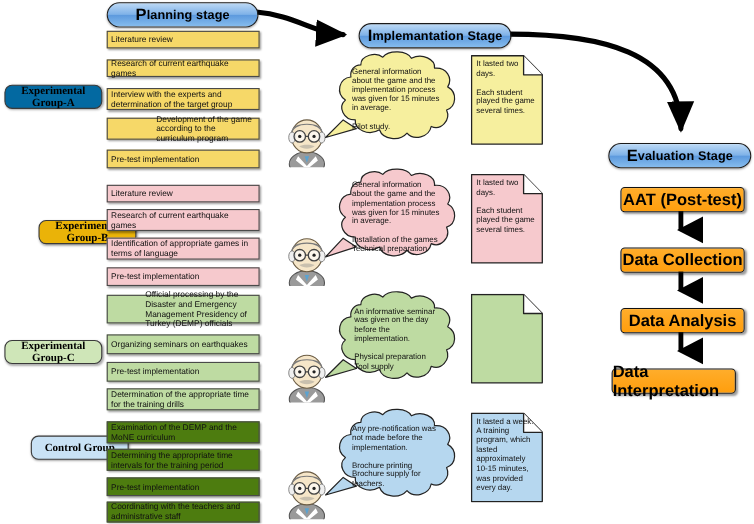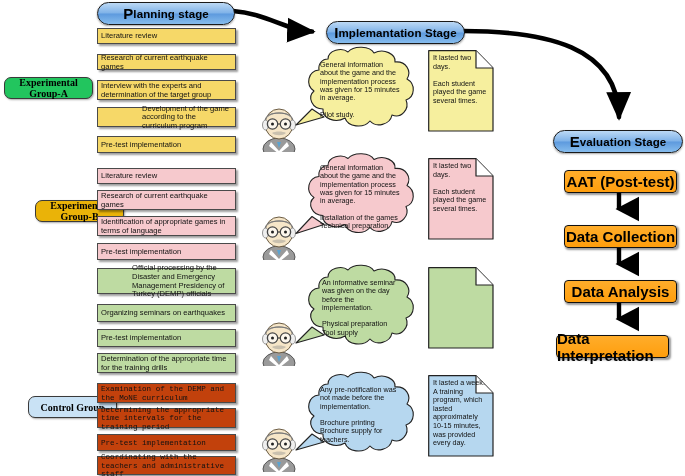--- a/index.html
+++ b/index.html
@@ -48,26 +48,26 @@
     line-height:8.6px;
     color:#111;
     padding:2px 3px 1px 3px;
     box-sizing:border-box;
     display:flex;align-items:center;
     z-index:4;
   }
 
   
   .c-yellow{background:#f6d868;}
-  .c-yellow-lite{background:#22c55e;}
+  .c-yellow-lite{background:#0369a1;}
   .c-pink{background:#f6c9cd;}
   .c-pink-lite{background:#eab308;margin-left:31px;}
   .c-green{background:#bedba2;}
   .c-green-lite{background:#cfe6b8;}
-  .c-blue{background:#c2410c;font-family:Liberation Mono, monospace;}
+  .c-blue{background:#4d7c0f;}
   .c-blue-lite{background:#c9e2f5;}
 
   
   .cloud-wrap{position:absolute;z-index:5;}
   .cloud-wrap svg{position:absolute;left:0;top:0;overflow:visible;}
   .cloud-text{
     position:absolute;
     font-size:7.2px;
     line-height:8.3px;
     color:#111;
@@ -250,20 +250,23 @@
   <div class="note" style="left:428px;top:158px;width:66px;height:82px;">
     <svg width="66" height="82" viewBox="0 0 66 82">
       <path d="M0.7 0.7 L48 0.7 L65 18 L65 81 L0.7 81 Z" fill="#f6c9cd" stroke="#222" stroke-width="1.2" stroke-linejoin="round"></path>
       <path d="M48 0.7 L48 18 L65 18" fill="#ffffff" stroke="#222" stroke-width="1.2" stroke-linejoin="round"></path>
     </svg>
     <div class="note-text">It lasted two days.
 
 Each student played the game several times.</div>
   </div>
 
+  <div class="group-label c-green-lite" style="left:4px;top:309px;width:87px;height:20px;">
+    <span>Experimental Group-C</span>
+  </div>
   <div class="step c-green" style="left:97px;top:268px;width:139px;height:26px;padding-left:34px;">
     <span>Official processing by the Disaster and Emergency Management Presidency of Turkey (DEMP) officials</span>
     </div>
   <div class="step c-green" style="left:97px;top:304px;width:139px;height:18px;">
     <span>Organizing seminars on earthquakes</span>
     </div>
   <div class="step c-green" style="left:97px;top:329px;width:139px;height:18px;">
     <span>Pre-test implementation</span>
     </div>
   <div class="step c-green" style="left:97px;top:353px;width:139px;height:20px;">

